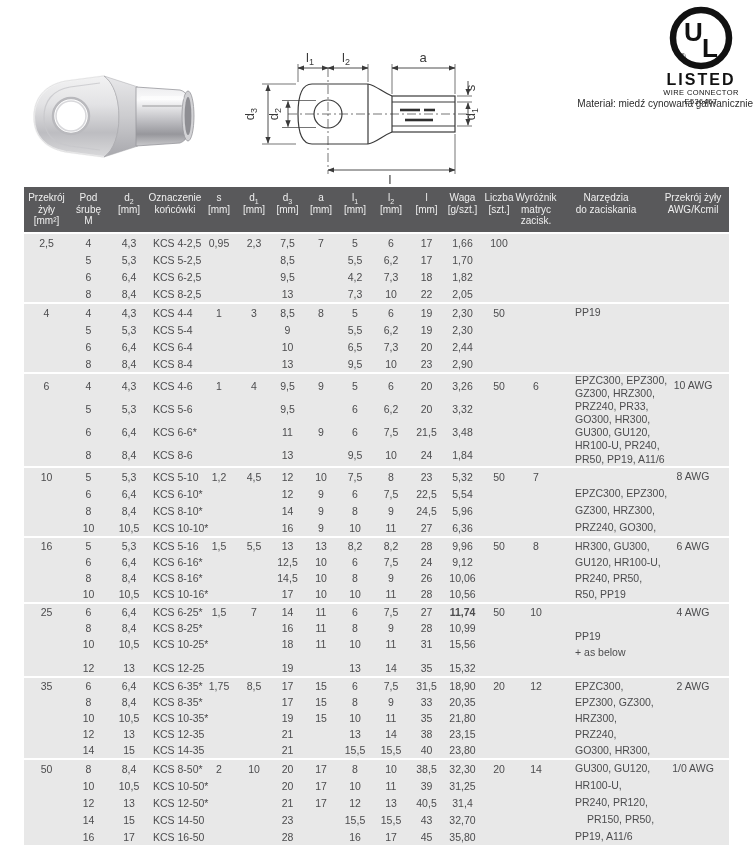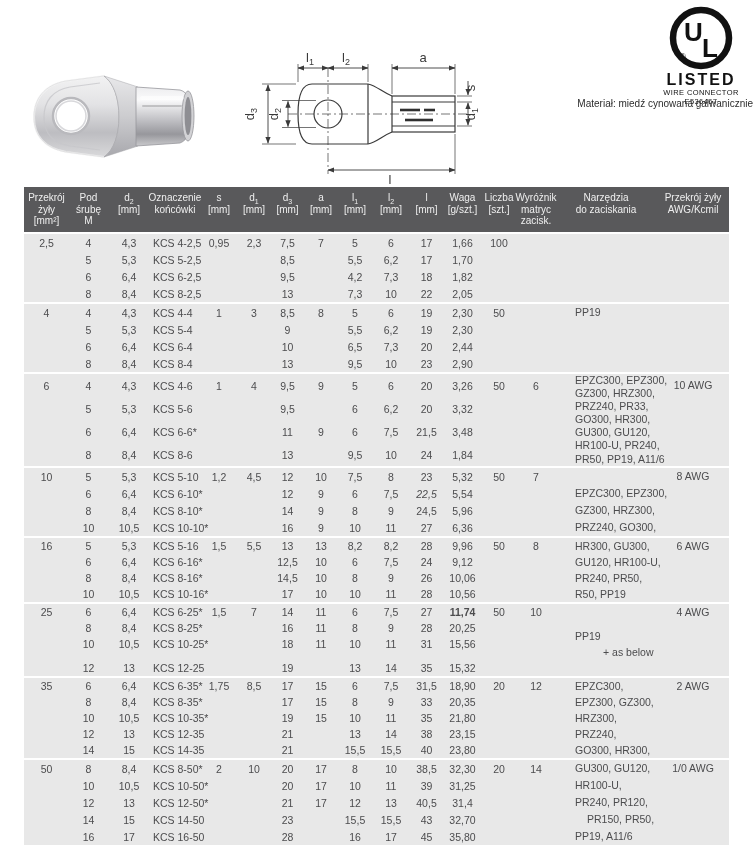--- a/index.html
+++ b/index.html
@@ -467,21 +467,21 @@
             <div class="cell" style="width: 45px;"></div>
             <div class="cell" style="width: 39px;">6</div>
             <div class="cell" style="width: 42px;">6,4</div>
             <div class="cell name" style="width: 50px;">KCS 6-10*</div>
             <div class="cell" style="width: 38px;"></div>
             <div class="cell" style="width: 32px;"></div>
             <div class="cell" style="width: 35px;">12</div>
             <div class="cell" style="width: 32px;">9</div>
             <div class="cell" style="width: 36px;">6</div>
             <div class="cell" style="width: 36px;">7,5</div>
-            <div class="cell" style="width: 35px; font-style: italic;">22,5</div>
+            <div class="cell" style="width: 35px;">22,5</div>
             <div class="cell" style="width: 37px;">5,54</div>
             <div class="cell" style="width: 36px;"></div>
             <div class="cell" style="width: 38px;"></div>
           </div>
           <div class="row" style="height: 17px;">
             <div class="cell" style="width: 45px;"></div>
             <div class="cell" style="width: 39px;">8</div>
             <div class="cell" style="width: 42px;">8,4</div>
             <div class="cell name" style="width: 50px;">KCS 8-10*</div>
             <div class="cell" style="width: 38px;"></div>
@@ -614,21 +614,21 @@
             <div class="cell" style="width: 39px;">8</div>
             <div class="cell" style="width: 42px;">8,4</div>
             <div class="cell name" style="width: 50px;">KCS 8-25*</div>
             <div class="cell" style="width: 38px;"></div>
             <div class="cell" style="width: 32px;"></div>
             <div class="cell" style="width: 35px;">16</div>
             <div class="cell" style="width: 32px;">11</div>
             <div class="cell" style="width: 36px;">8</div>
             <div class="cell" style="width: 36px;">9</div>
             <div class="cell" style="width: 35px;">28</div>
-            <div class="cell" style="width: 37px;">20,25</div>
+            <div class="cell" style="width: 37px;">10,99</div>
             <div class="cell" style="width: 36px;"></div>
             <div class="cell" style="width: 38px;"></div>
           </div>
           <div class="row" style="height: 16px;">
             <div class="cell" style="width: 45px;"></div>
             <div class="cell" style="width: 39px;">10</div>
             <div class="cell" style="width: 42px;">10,5</div>
             <div class="cell name" style="width: 50px;">KCS 10-25*</div>
             <div class="cell" style="width: 38px;"></div>
             <div class="cell" style="width: 32px;"></div>
@@ -653,21 +653,21 @@
             <div class="cell" style="width: 36px;">13</div>
             <div class="cell" style="width: 36px;">14</div>
             <div class="cell" style="width: 35px;">35</div>
             <div class="cell" style="width: 37px;">15,32</div>
             <div class="cell" style="width: 36px;"></div>
             <div class="cell" style="width: 38px;"></div>
           </div>
           <div class="tools" style="padding-top: 8px;">
             <div class="tl" style="height: 16px; line-height: 16px;"></div>
             <div class="tl" style="height: 16px; line-height: 16px;">PP19</div>
-            <div class="tl" style="height: 16px; line-height: 16px; margin-left: 28px;">+  as below</div>
+            <div class="tl" style="height: 16px; line-height: 16px;">+  as below</div>
           </div>
           <div class="awg" style="height: 16px; line-height: 16px;">4 AWG</div>
         </div>
         <div class="band">
           <div class="row" style="height: 16px;">
             <div class="cell" style="width: 45px;">35</div>
             <div class="cell" style="width: 39px;">6</div>
             <div class="cell" style="width: 42px;">6,4</div>
             <div class="cell name" style="width: 50px;">KCS 6-35*</div>
             <div class="cell" style="width: 38px;">1,75</div>

